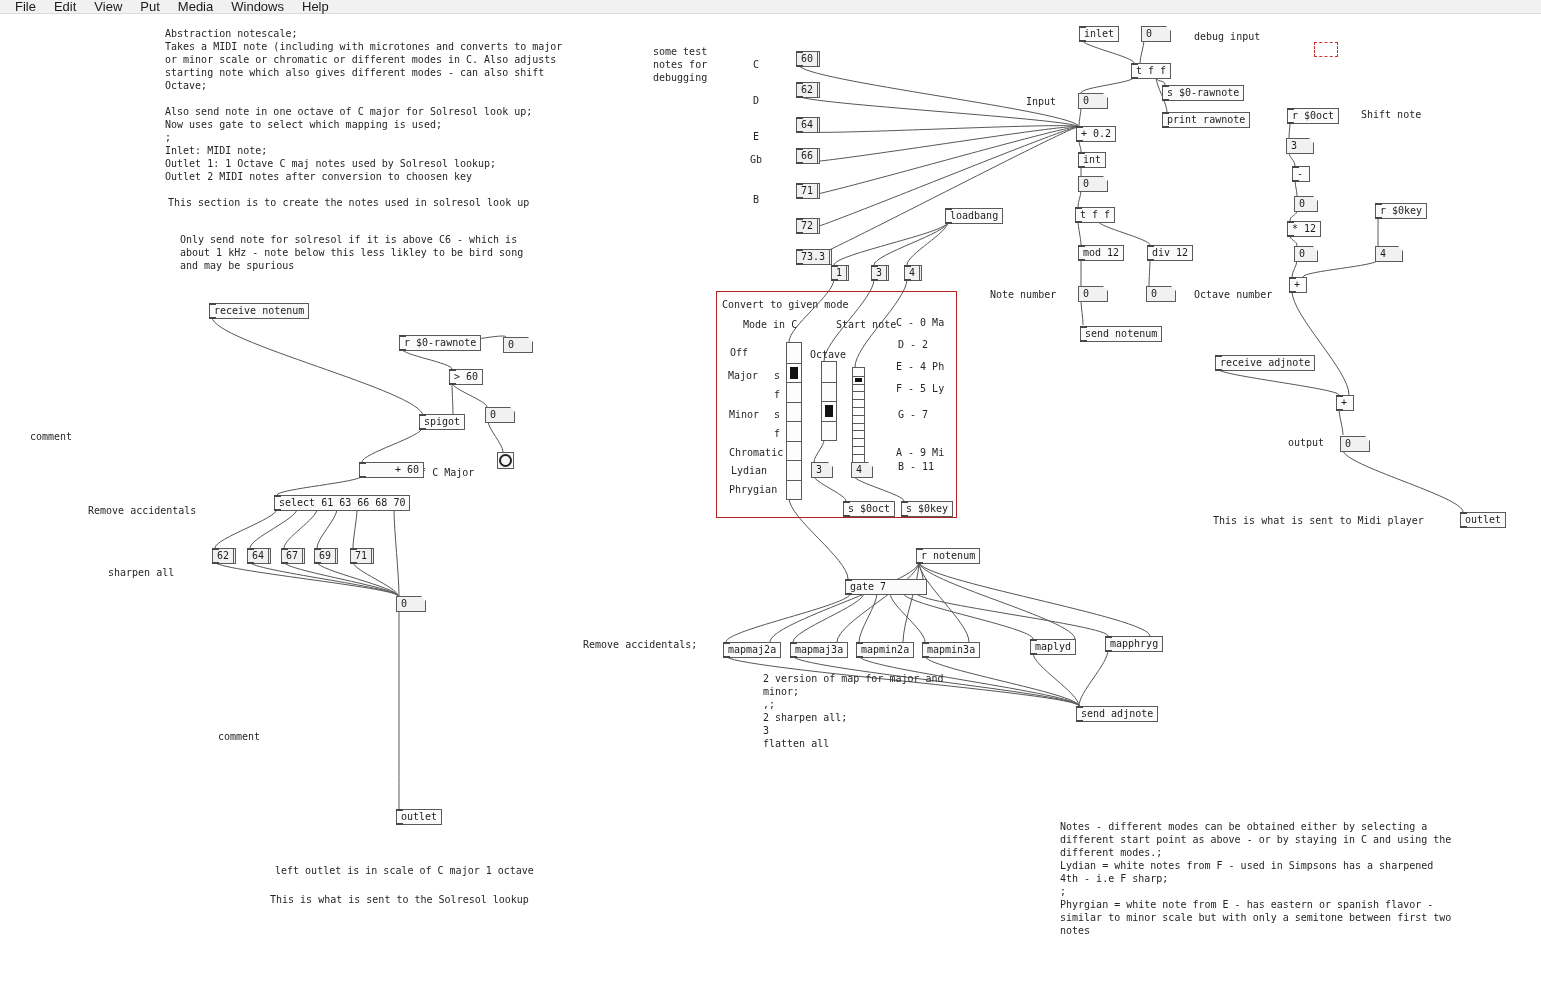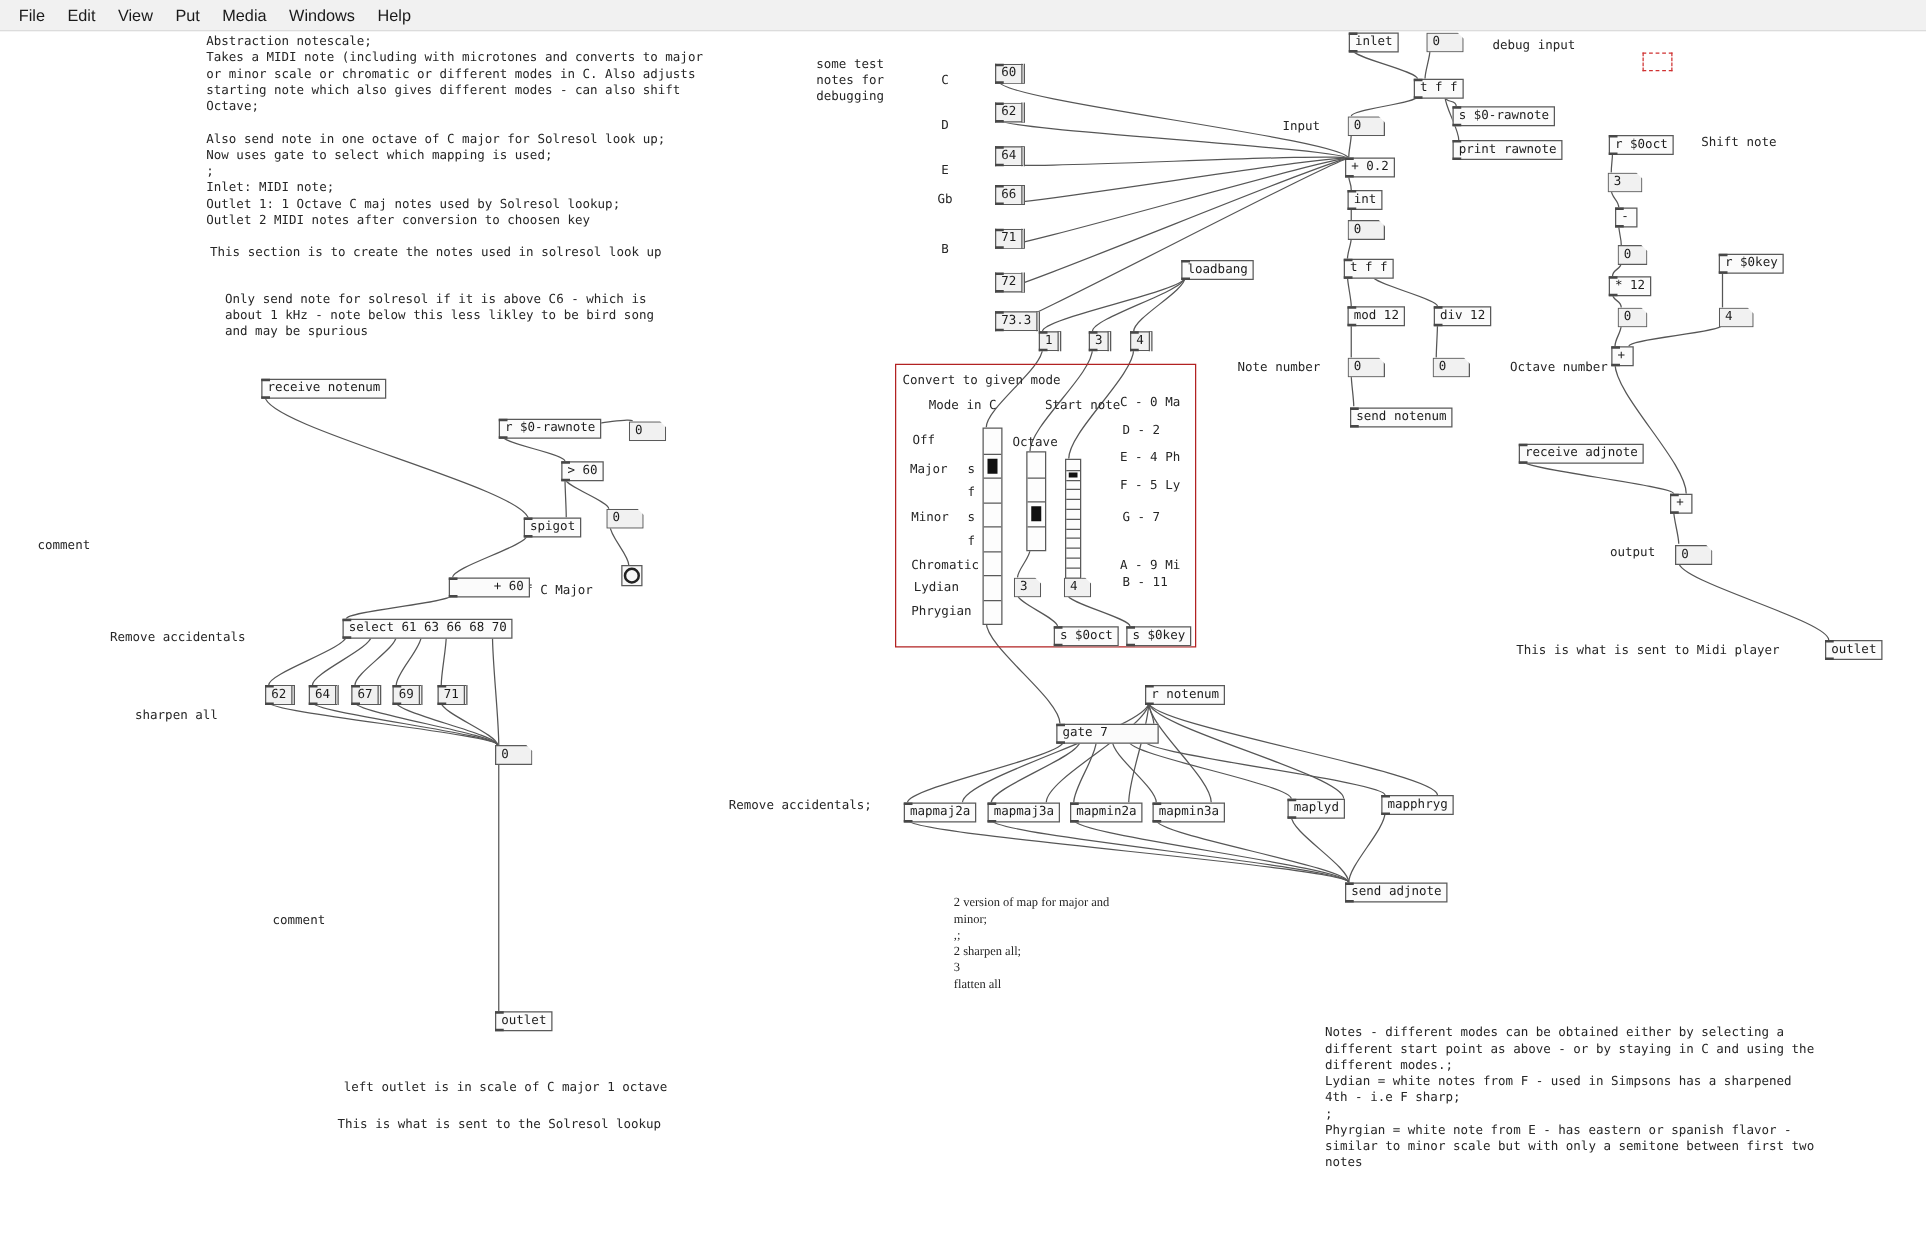--- a/index.html
+++ b/index.html
@@ -1,18 +1,18 @@
 <!DOCTYPE html>
 <html><head>
 <meta charset="utf-8">
 <style>
   * { margin:0; padding:0; box-sizing:border-box; }
   html,body { width:1541px; height:1005px; background:#ffffff; overflow:hidden; position:relative;
               font-family:"DejaVu Sans Mono",monospace; }
-  .menubar { position:absolute; left:0; top:0; width:100%; height:25px; background:#f1f1f1;
+  .menubar { position:absolute; left:0; top:0; width:100%; height:14px; background:#f1f1f1;
              border-bottom:1px solid #dcdcdc; display:flex; align-items:center; padding-left:6px;
              font:13px "Liberation Sans",sans-serif; color:#1a1a1a; z-index:50; }
   .menu-item { padding:3px 9px; cursor:default; }
   .patch { position:absolute; left:0; top:0; width:1541px; height:1005px; }
   svg.cords { position:absolute; left:0; top:0; width:1541px; height:1005px; }
   svg.cords path { stroke:#565656; stroke-width:1; fill:none; }
   .node { position:absolute; font:10px/13px "DejaVu Sans Mono",monospace; color:#1c1c1c; white-space:pre; }
   .obj,.msg,.num { border:1px solid #5a5a5a; padding:1px 4px; background:#fbfbfb; line-height:12px; min-height:15px; }
   .msg { background:#f1f1f1; border-right:3px double #5a5a5a; }
   .num { background:#f1f1f1; clip-path:polygon(0 0, calc(100% - 5px) 0, 100% 5px, 100% 100%, 0 100%); }
@@ -169,26 +169,26 @@
       <div class="node comment" style="left: 896px; top: 316px;">C - 0 Ma</div>
       <div class="node comment" style="left: 898px; top: 338px;">D - 2</div>
       <div class="node comment" style="left: 896px; top: 360px;">E - 4 Ph</div>
       <div class="node comment" style="left: 896px; top: 382px;">F - 5 Ly</div>
       <div class="node comment" style="left: 898px; top: 408px;">G - 7</div>
       <div class="node comment" style="left: 896px; top: 446px;">A - 9 Mi</div>
       <div class="node comment" style="left: 898px; top: 460px;">B - 11</div>
       <div class="node comment" style="left: 1194px; top: 30px;">debug input</div>
       <div class="node comment" style="left: 1026px; top: 95px;">Input</div>
       <div class="node comment" style="left: 990px; top: 288px;">Note number</div>
-      <div class="node comment" style="left: 1194px; top: 288px; margin-left: 14px;">Octave number</div>
+      <div class="node comment" style="left: 1194px; top: 288px;">Octave number</div>
       <div class="node comment" style="left: 1361px; top: 108px;">Shift note</div>
       <div class="node comment" style="left: 1288px; top: 436px;">output</div>
       <div class="node comment" style="left: 1213px; top: 514px;">This is what is sent to Midi player</div>
       <div class="node comment" style="left: 583px; top: 638px; text-align: center;">Remove accidentals;</div>
-      <div class="node comment" style="left: 763px; top: 716px; font-family: Liberation Serif, serif;">2 version of map for major and
+      <div class="node comment" style="left: 763px; top: 672px;">2 version of map for major and
 minor;
 ,;
 2 sharpen all;
 3
 flatten all</div>
       <div class="node comment" style="left: 1060px; top: 820px;">Notes - different modes can be obtained either by selecting a
 different start point as above - or by staying in C and using the
 different modes.;
 Lydian = white notes from F - used in Simpsons has a sharpened
 4th - i.e F sharp;

